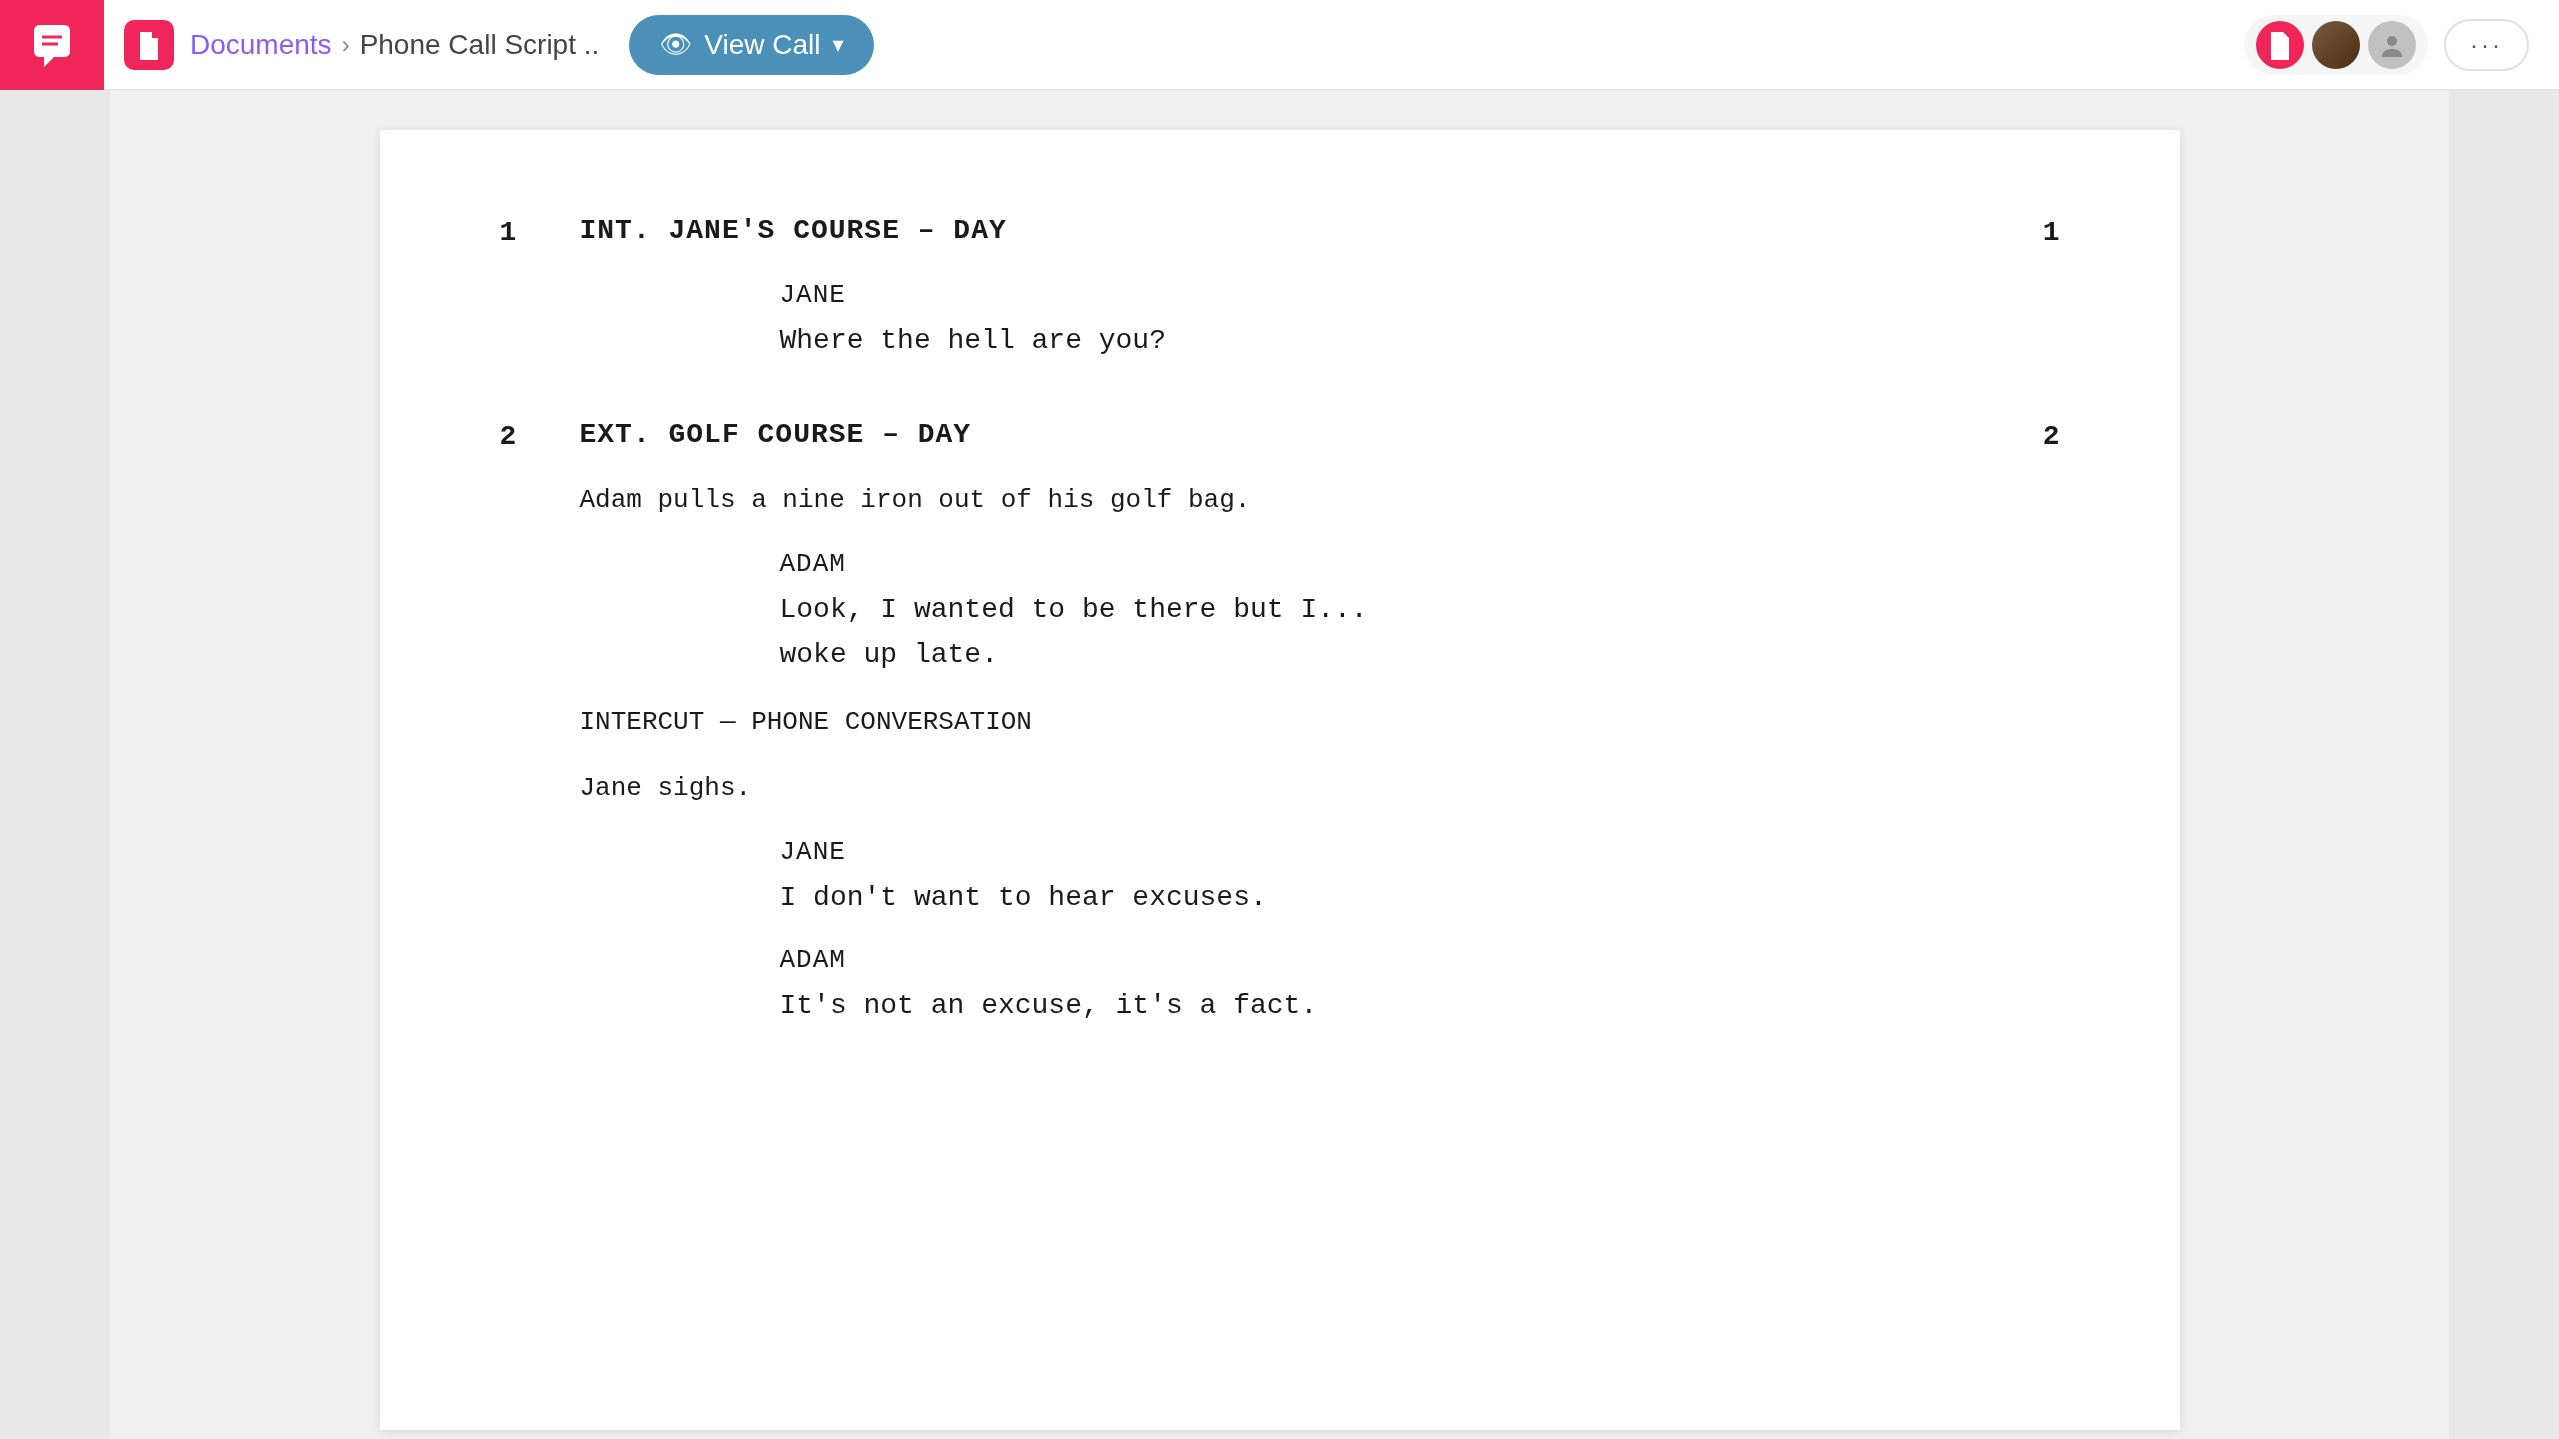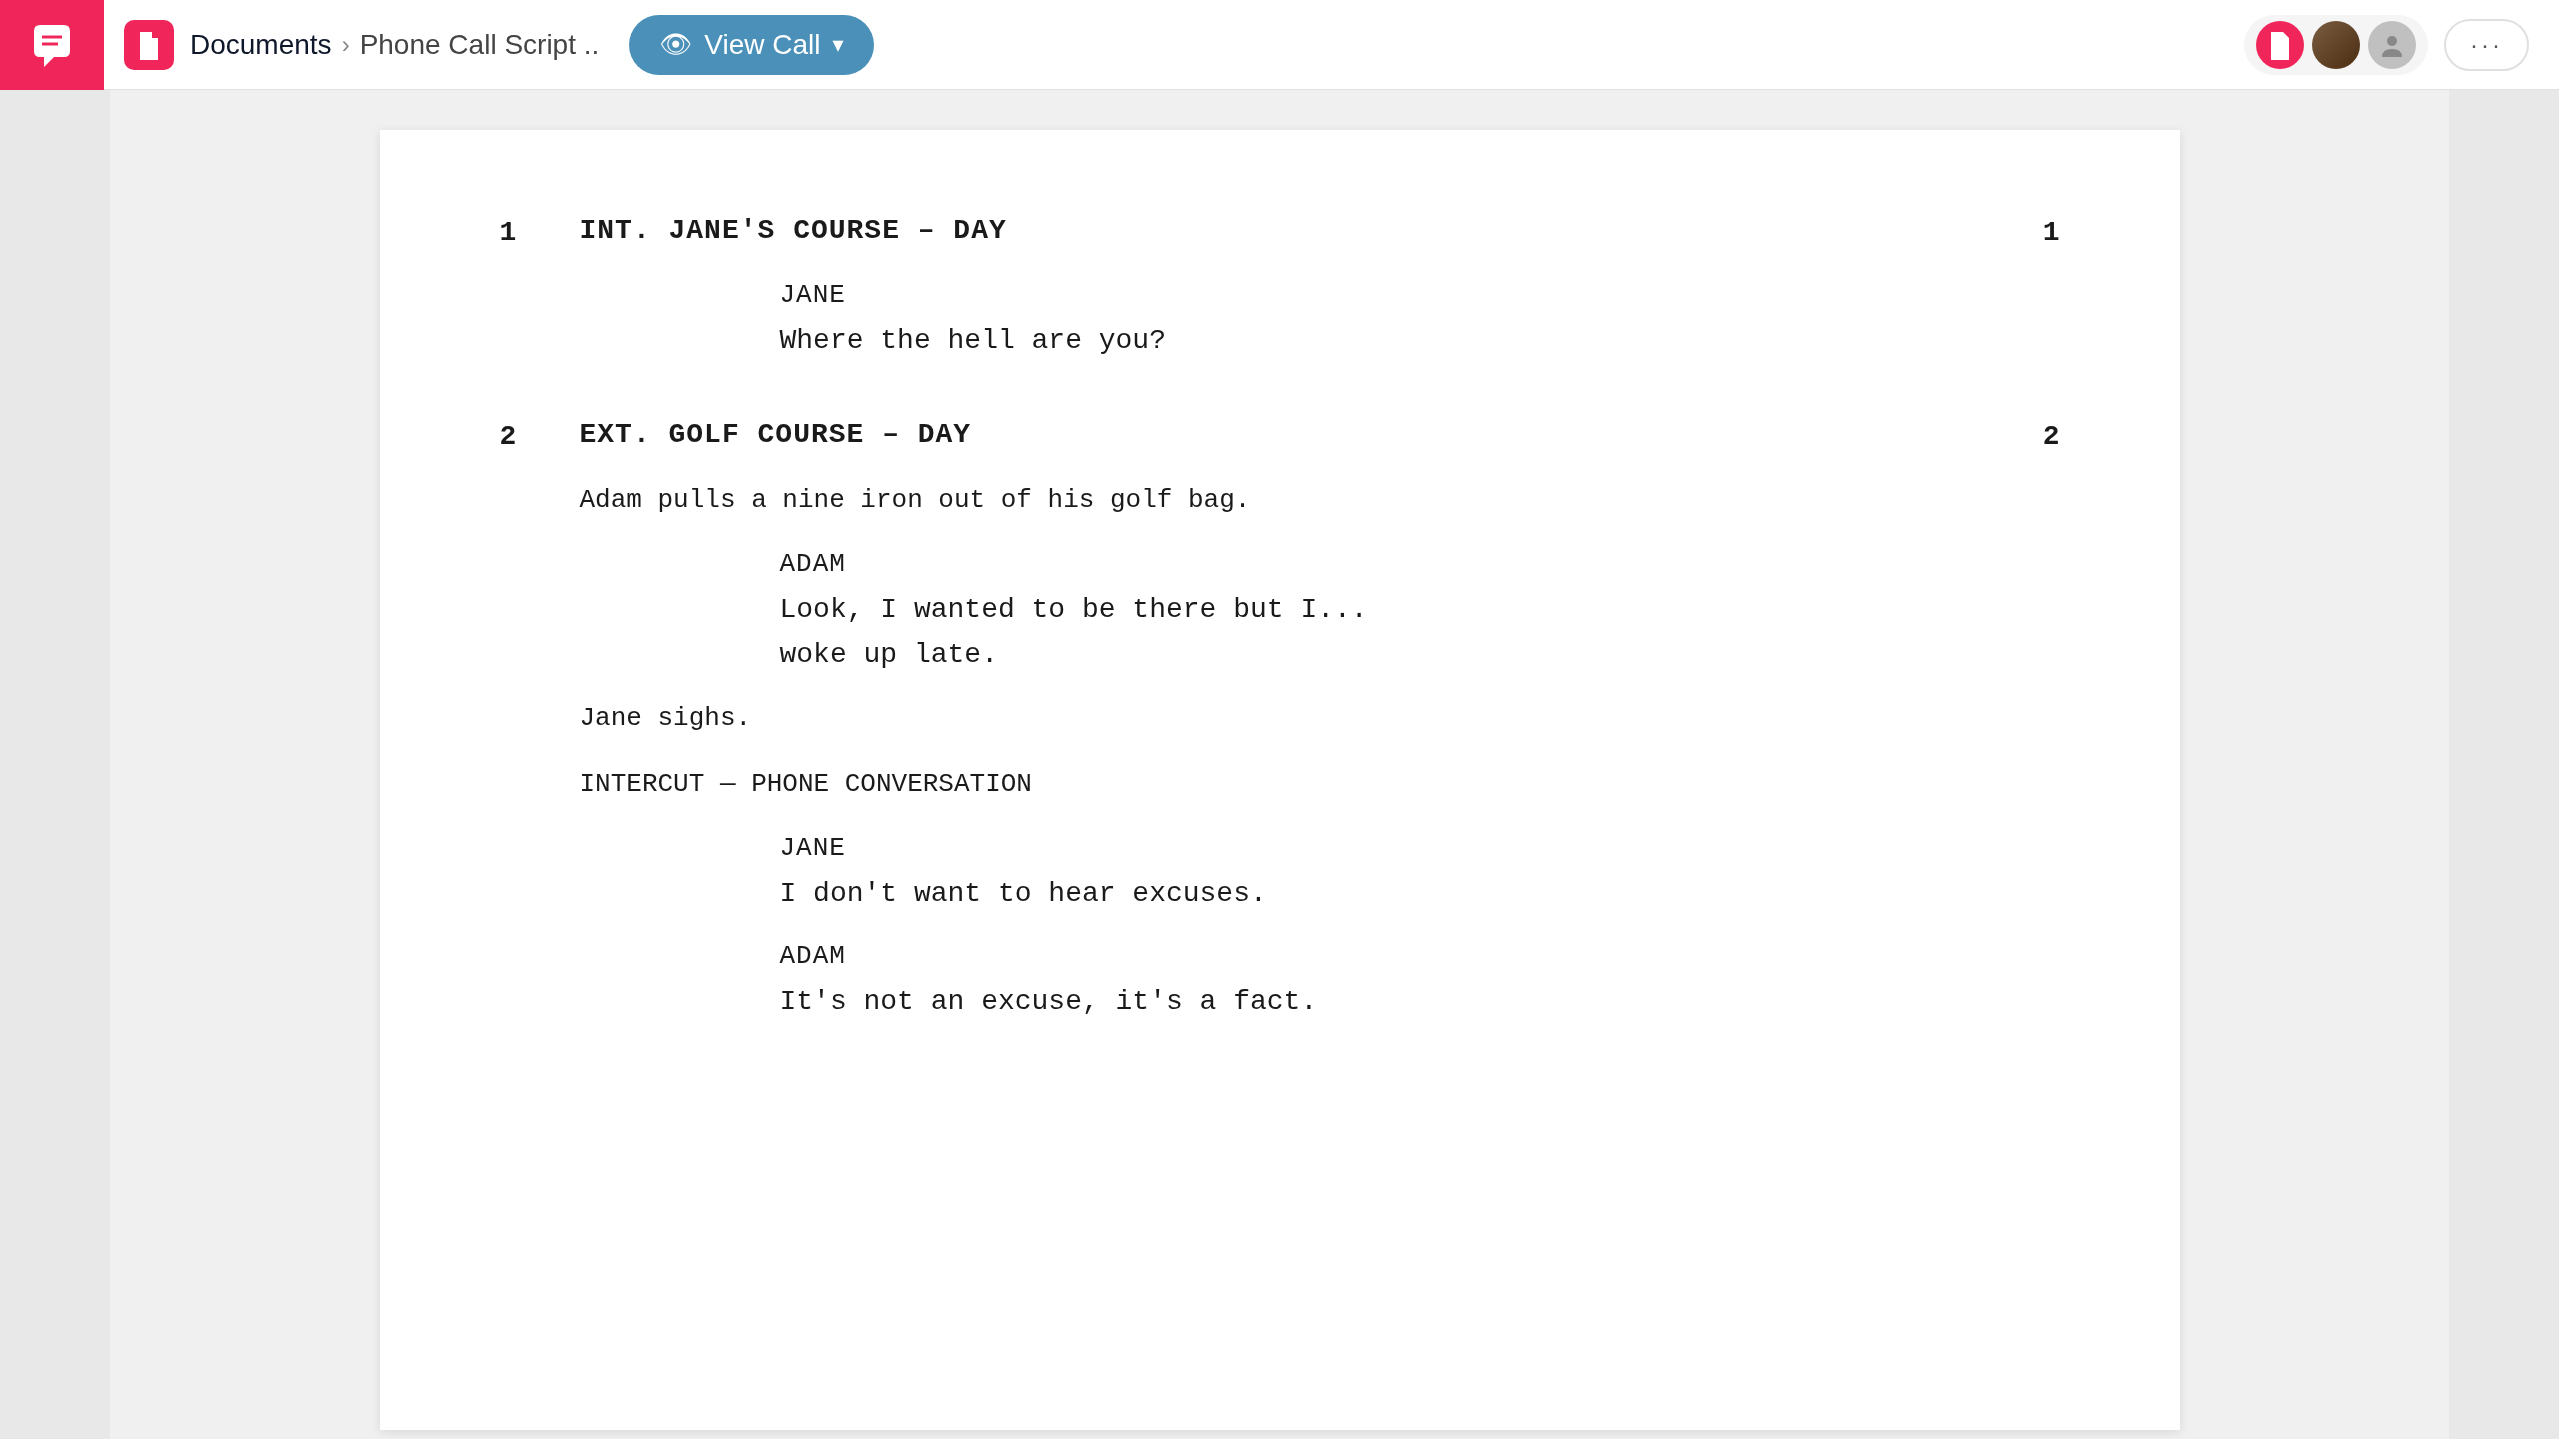--- a/index.html
+++ b/index.html
@@ -68,21 +68,21 @@
 
     .breadcrumb {
       display: flex;
       align-items: center;
       gap: 10px;
       font-size: 28px;
       color: #555;
     }
 
     .breadcrumb-documents {
-      color: #0f172a;
+      color: #8b5cf6;
       font-weight: 500;
       text-decoration: none;
     }
 
     .breadcrumb-arrow {
       color: #888;
       font-size: 24px;
     }
 
     .breadcrumb-current {
@@ -357,22 +357,22 @@
         <div class="scene-row">
           <div class="scene-number-left">2</div>
           <div class="scene-content">
             <div class="scene-header">EXT. GOLF COURSE – DAY</div>
             <div class="action-text">Adam pulls a nine iron out of his golf bag.</div>
             <div class="dialogue-block">
               <div class="character-name">ADAM</div>
               <div class="dialogue-text" style="white-space: pre-wrap;">Look, I wanted to be there but I...
 woke up late.</div>
             </div>
+            <div class="action-text intercut" style="margin-top: 24px;">INTERCUT — PHONE CONVERSATION</div>
             <div class="action-text">Jane sighs.</div>
-            <div class="action-text intercut" style="margin-top: 24px;">INTERCUT — PHONE CONVERSATION</div>
             <div class="dialogue-block">
               <div class="character-name">JANE</div>
               <div class="dialogue-text">I don't want to hear excuses.</div>
             </div>
             <div class="dialogue-block">
               <div class="character-name">ADAM</div>
               <div class="dialogue-text">It's not an excuse, it's a fact.</div>
             </div>
           </div>
           <div class="scene-number-right">2</div>

